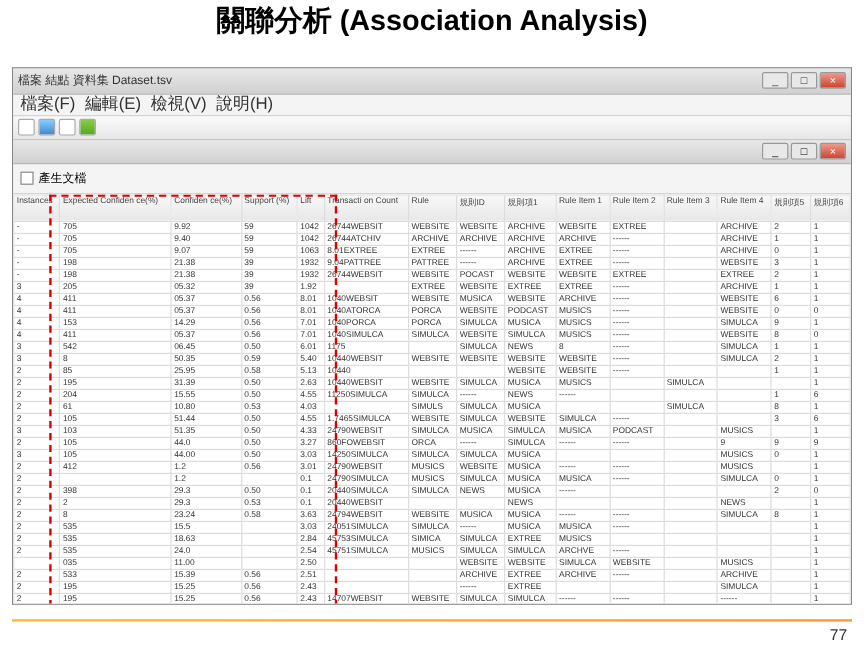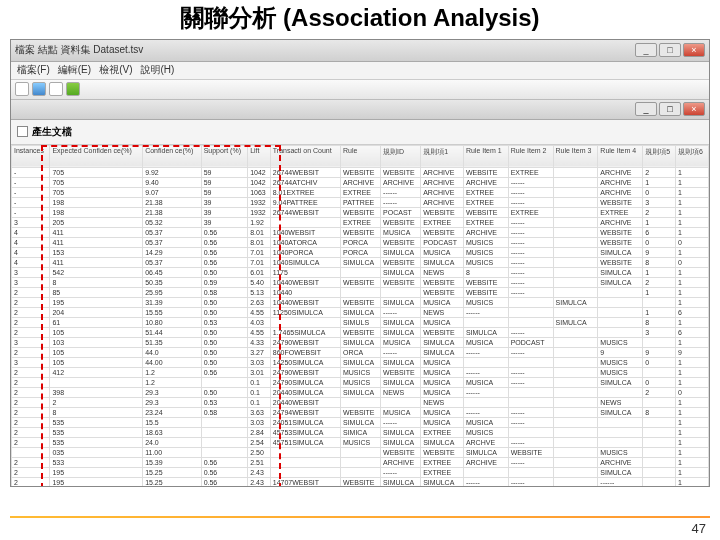--- a/index.html
+++ b/index.html
@@ -1,32 +1,32 @@
 <!DOCTYPE html>
 <html><head>
 <meta charset="utf-8">
 <style>
   * { margin: 0; padding: 0; box-sizing: border-box; font-family: "Microsoft YaHei", Arial, sans-serif; }
   body { width: 720px; height: 540px; background: #fff; overflow: hidden; }
   .title-area { text-align: center; padding: 4px 0 6px 0; }
   .title-line { font-size: 24px; font-weight: bold; color: #000; line-height: 1.2; }
-  .app-window { margin: 0 10px; border: 1px solid #888; background: #f0f0f0; height: 448px; position: relative; overflow: hidden; }
+  .app-window { margin: 17px 10px; border: 1px solid #888; background: #f0f0f0; height: 448px; position: relative; overflow: hidden; }
   .titlebar { height: 22px; background: linear-gradient(#e8e8e8,#d0d0d0); border-bottom: 1px solid #aaa; display: flex; align-items: center; justify-content: space-between; padding: 0 4px; font-size: 10px; color: #333; }
   .win-controls { display: flex; gap: 2px; }
   .win-btn { width: 22px; height: 14px; border: 1px solid #999; border-radius: 2px; font-size: 9px; display: flex; align-items: center; justify-content: center; }
   .win-min { background: #e8e8e8; }
   .win-max { background: #e8e8e8; }
   .win-close { background: linear-gradient(#e98,#c43); color: #fff; }
-  .menubar { height: 18px; background: #f4f4f4; border-bottom: 1px solid #ccc; display: flex; align-items: center; gap: 8px; padding: 0 6px; font-size: 10px; color: #333; }
+  .menubar { height: 18px; background: #f4f4f4; border-bottom: 1px solid #ccc; display: flex; align-items: center; gap: 8px; padding: 0 6px; font-size: 14px; color: #333; }
   .toolbar { height: 20px; background: linear-gradient(#fafafa,#e6e6e6); border-bottom: 1px solid #bbb; display: flex; align-items: center; gap: 3px; padding: 0 4px; }
   .tool-icon { width: 14px; height: 14px; border: 1px solid #aaa; background: #fff; border-radius: 2px; }
   .tool-icon.g { background: linear-gradient(#8c4,#5a2); }
   .tool-icon.b { background: linear-gradient(#8cf,#48c); }
   .sub-titlebar { height: 20px; background: linear-gradient(#e8e8e8,#d0d0d0); border-bottom: 1px solid #aaa; display: flex; align-items: center; justify-content: space-between; padding: 0 4px; font-size: 10px; }
-  .checkbox-row { height: 18px; display: flex; align-items: center; gap: 4px; padding: 12px 6px; font-size: 10px; background: #f4f4f4; border-bottom: 1px solid #ccc; font-weight: bold; }
+  .checkbox-row { height: 18px; display: flex; align-items: center; gap: 4px; padding: 12px 6px; font-size: 10px; background: #f4f4f4; border-bottom: 1px solid #ccc; }
   .cb { width: 11px; height: 11px; border: 1px solid #888; background: #fff; }
   .grid-wrap { position: relative; height: 350px; overflow: hidden; background: #fff; }
   table { border-collapse: collapse; font-size: 7px; color: #333; width: 100%; }
   th, td { border: 0.5px solid #ddd; padding: 1px 2px; text-align: left; white-space: nowrap; overflow: hidden; }
   th { background: linear-gradient(#f8f8f8,#e8e8e8); font-weight: normal; color: #444; height: 22px; vertical-align: top; }
   tbody tr { height: 9px; }
   .highlight-box { position: absolute; border: 2.5px dashed #d00; pointer-events: none; }
   .hb1 { top: 0px; left: 30px; width: 240px; height: 344px; }
   .page-num { position: absolute; bottom: 4px; right: 14px; font-size: 13px; color: #333; }
   .footer-line { position: absolute; bottom: 22px; left: 10px; right: 10px; height: 2px; background: linear-gradient(90deg,#fb3,#f93); }
@@ -654,13 +654,13 @@
             <td>1.24</td>
             <td>1</td>
           </tr>
         </tbody>
     </table>
     <div class="highlight-box hb1"></div>
   </div>
 </div>
 
 <div class="footer-line"></div>
-<div class="page-num">47</div>
+<div class="page-num">77</div>
 
 </body></html>

